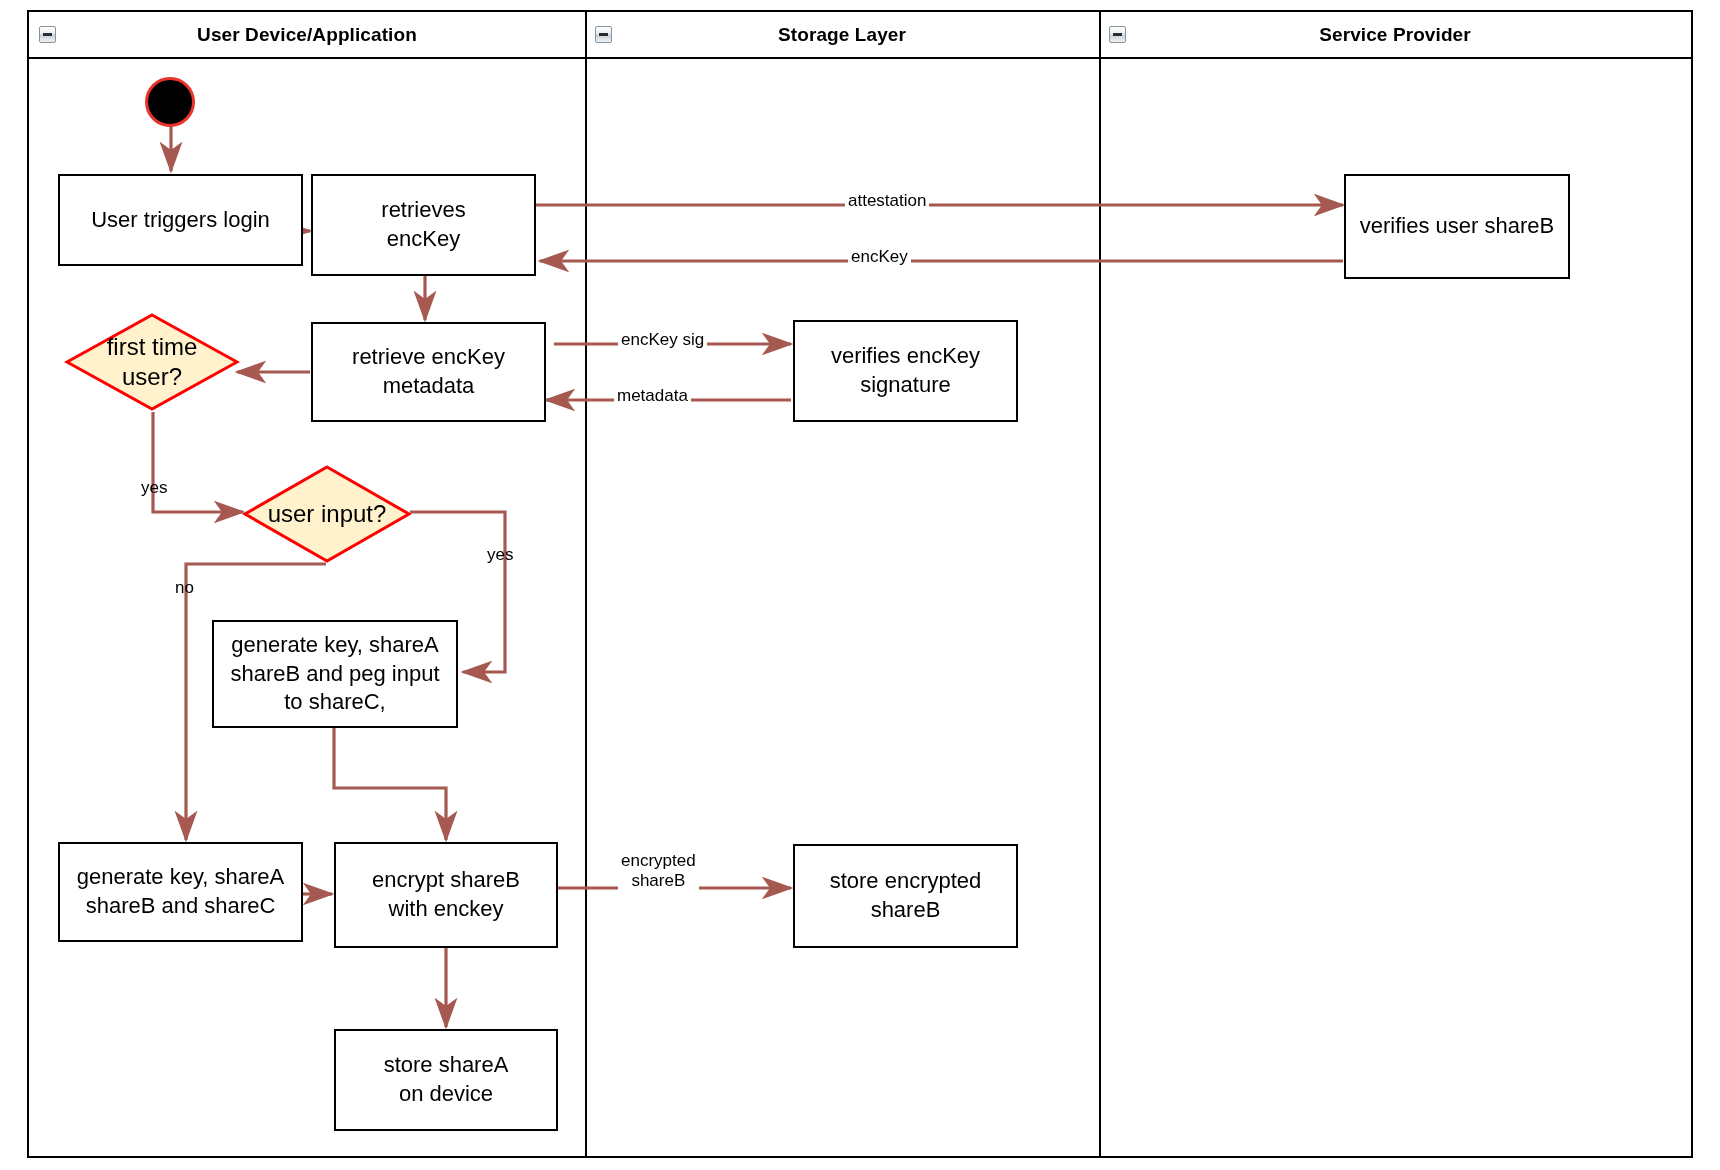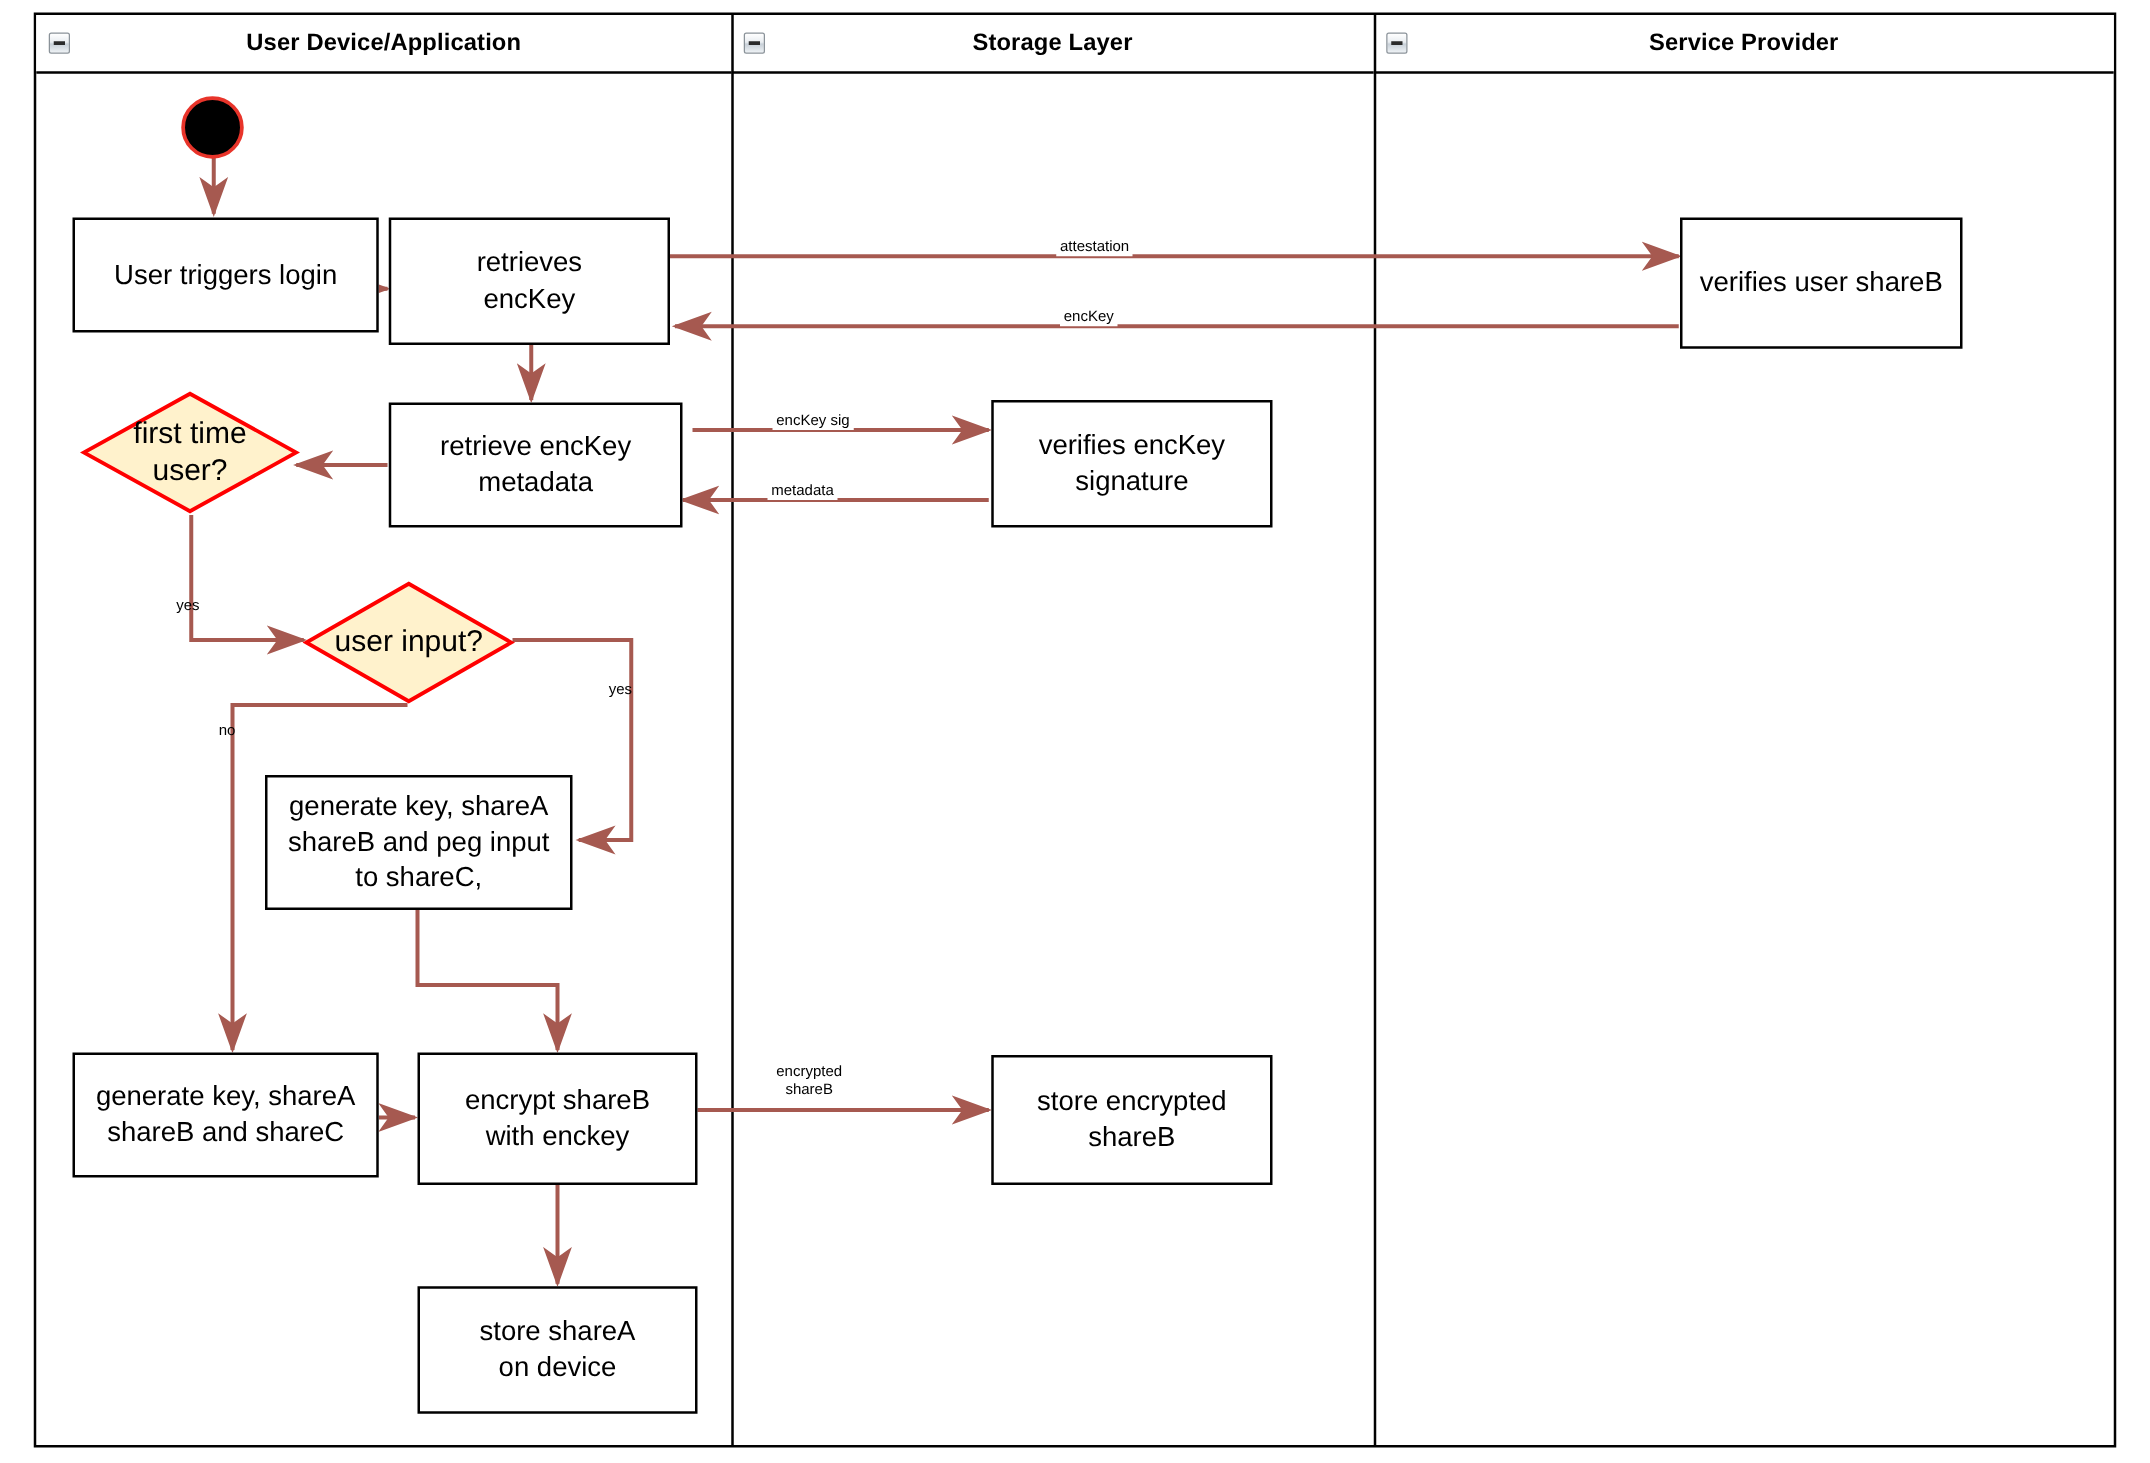--- a/index.html
+++ b/index.html
@@ -27,21 +27,21 @@
   .start-node{border:3px solid #e8342a;background:#000;border-radius:50%;}
 
   .diamond-wrap{position:absolute;}
   .diamond-wrap svg{position:absolute;left:0;top:0;}
   .diamond-label{position:absolute;left:0;top:0;width:100%;height:100%;
         display:flex;align-items:center;justify-content:center;text-align:center;
         font-size:24px;line-height:1.25;color:#000;pointer-events:none;}
 
   
   #edges{position:absolute;left:0;top:0;width:1720px;height:1170px;pointer-events:none;}
-  .edge-label{position:absolute;font-size:12px;color:#000;background:#fff;
+  .edge-label{position:absolute;font-size:17px;color:#000;background:#fff;
         padding:0 3px;white-space:nowrap;line-height:1.15;text-align:center;}
   .edge-label.nobg{background:transparent;}
 </style>
 </head>
 <body>
 
 <div id="stage">
 
   <div class="pool">
 

